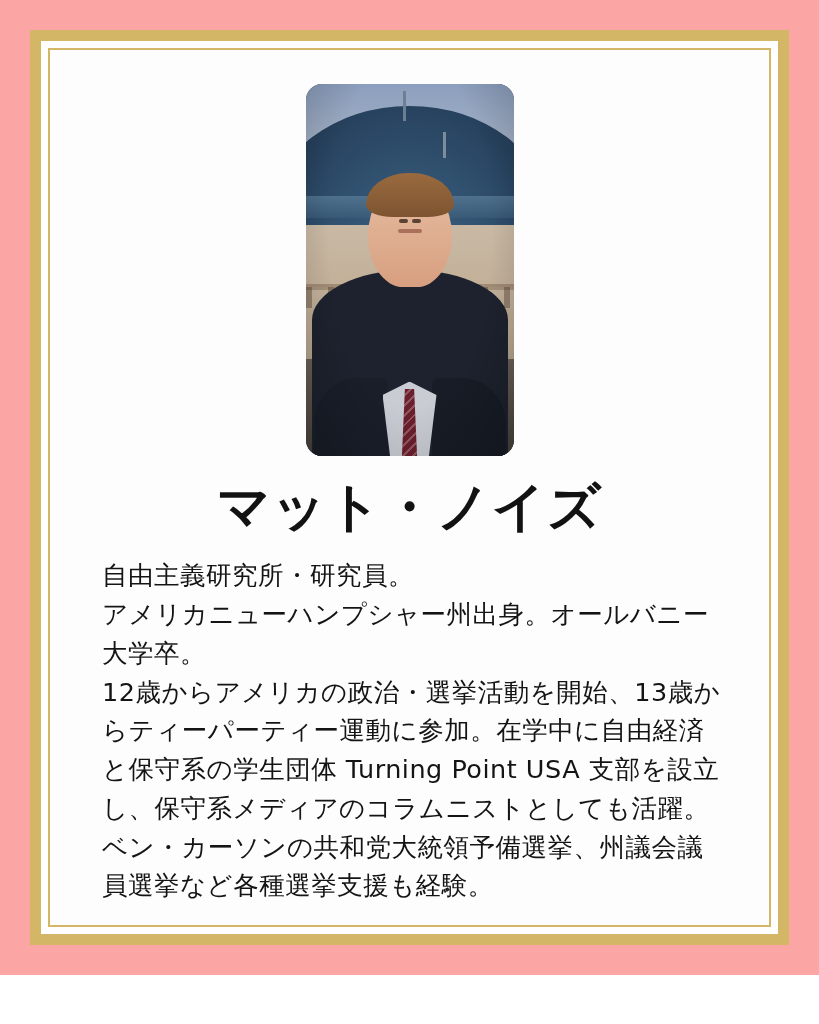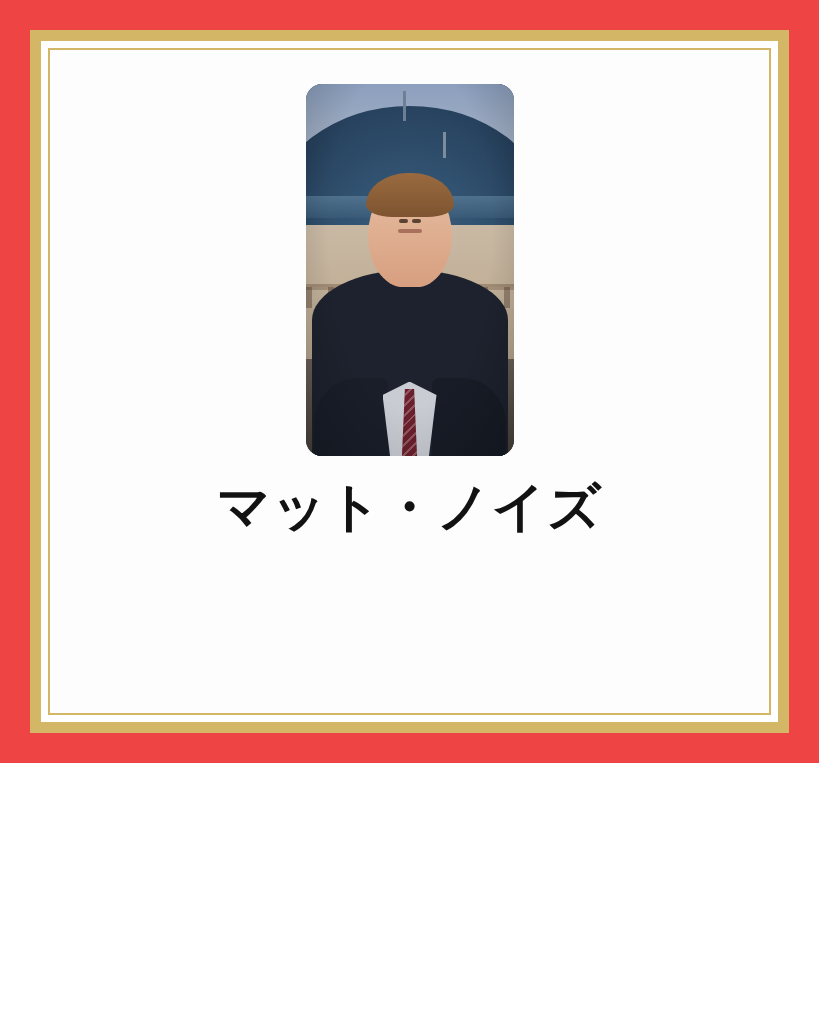--- a/index.html
+++ b/index.html
@@ -12,22 +12,22 @@
     background: #ffffff;
     font-family: "DejaVu Sans", "Liberation Sans", sans-serif;
     overflow: hidden;
   }
 
   .card {
     position: absolute;
     left: 0;
     top: 0;
     width: 819px;
-    height: 763px;
-    background: #ef4444;
+    height: 975px;
+    background: #fca5a5;
     box-sizing: border-box;
   }
 
   
   .frame-outer {
     position: absolute;
     left: 30px;
     top: 30px;
     right: 30px;
     bottom: 30px;
@@ -309,17 +309,20 @@
               <div class="ph-eye-r"></div>
               <div class="ph-mouth"></div>
             </div>
             <div class="ph-hair"></div>
             <div class="ph-vignette"></div>
           </div>
         </div>
 
         <h1 class="name">マット・ノイズ</h1>
 
+        <div class="bio">自由主義研究所・研究員。
+アメリカニューハンプシャー州出身。オールバニー大学卒。
+12歳からアメリカの政治・選挙活動を開始、13歳からティーパーティー運動に参加。在学中に自由経済と保守系の学生団体 Turning Point USA 支部を設立し、保守系メディアのコラムニストとしても活躍。ベン・カーソンの共和党大統領予備選挙、州議会議員選挙など各種選挙支援も経験。</div>
 
       </div>
     </div>
   </div>
 </div>
 
 </body></html>

